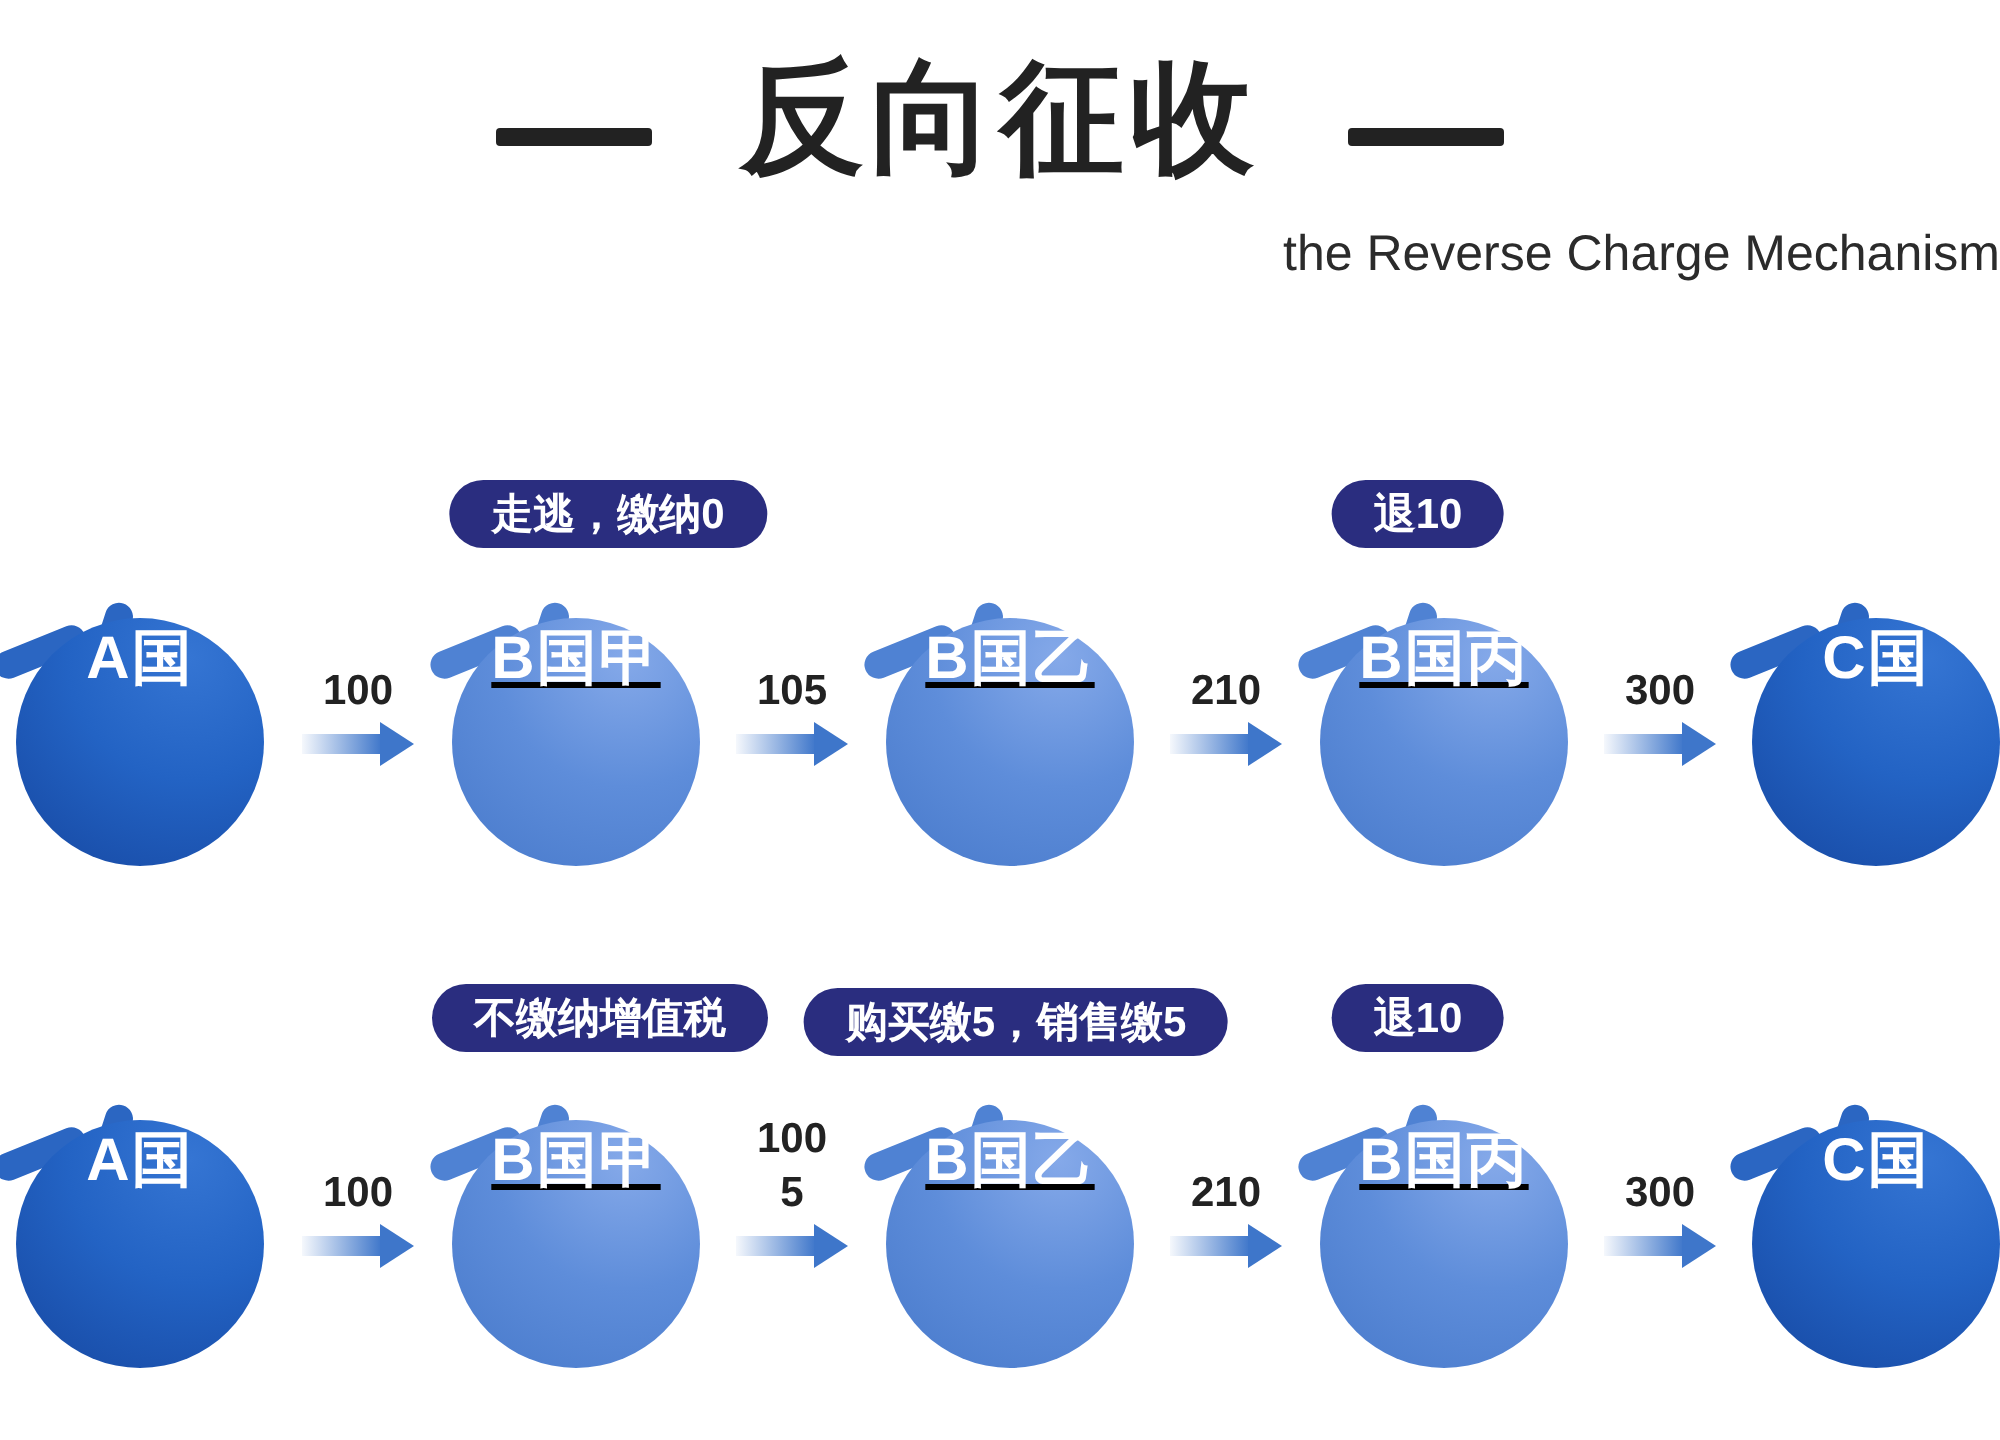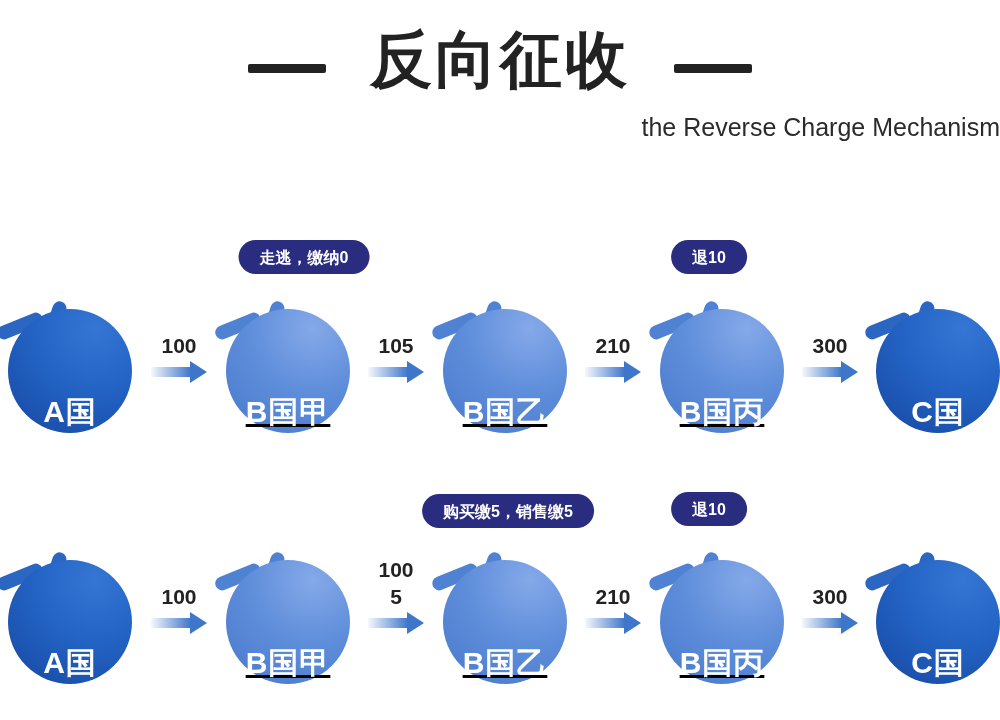--- a/index.html
+++ b/index.html
@@ -14,34 +14,34 @@
     color:var(--ink,#222);letter-spacing:3px;}
   .dash{width:78px;height:9px;border-radius:2px;background:var(--ink,#222);
     position:relative;top:8px;}
   .subtitle{position:absolute;top:113px;left:0;width:100%;text-align:right;
     font-size:25px;color:var(--ink2,#2b2b2b);}
   
   #flow-root{position:absolute;inset:0;}
   .flow-row{position:absolute;inset:0;}
   .bubble{position:absolute;width:124px;height:124px;}
   .bubble-body{position:absolute;inset:0;border-radius:50%;z-index:1;
-    display:flex;align-items:flex-end;justify-content:center;}
+    display:flex;align-items:flex-start;justify-content:center;}
   .bubble.dark .bubble-body{
     background:radial-gradient(130% 130% at 70% 16%, #3575d3 0%, #2363c4 38%, #123e95 100%);}
   .bubble.light .bubble-body{
     background:radial-gradient(130% 130% at 70% 16%, #85a9e9 0%, #5e8dda 40%, #3f72c5 100%);text-decoration:underline;}
   .bubble-label{color:#fff;font-size:30px;font-weight:700;letter-spacing:1px;}
   .ear{position:absolute;z-index:0;}
   .ear-long{width:48px;height:14px;border-radius:8px;left:-12px;top:10px;transform:rotate(-22deg);}
   .ear-short{width:14px;height:30px;border-radius:7px;left:42px;top:-8px;transform:rotate(18deg);}
   .bubble.dark .ear{background:#2b66c2;}
   .bubble.light .ear{background:#4f82d3;}
   .badge{position:absolute;transform:translateX(-50%);height:34px;line-height:35px;
     padding:0 21px;border-radius:17px;background:var(--badge,#2a2d7f);color:#fff;
-    font-size:16px;font-weight:700;white-space:nowrap;}
+    font-size:21px;font-weight:700;white-space:nowrap;}
   .amount{position:absolute;transform:translateX(-50%);text-align:center;
     font-size:21px;font-weight:700;color:var(--ink,#1c1c1c);line-height:27px;}
   .amount span{display:block;}
   .arrow-svg{position:absolute;}
 </style>
 </head>
 <body>
 
 <div class="canvas">
   <div class="title-row">
@@ -224,17 +224,18 @@
               <stop offset="0" stop-color="#3e76ca" stop-opacity="0.05"></stop>
               <stop offset="1" stop-color="#3e76ca"></stop>
             </linearGradient>
           </defs>
           <rect x="0" y="7" width="40" height="10" fill="url(#ag-1-3)"></rect>
           <polygon points="39,1 56,12 39,23" fill="#3e76ca"></polygon>
         </svg>
         <div class="amount" style="left: 830px; top: 583px;">
           <span>300</span>
         </div>
+        <div class="badge" style="left: 300px; top: 492px;">不缴纳增值税</div>
         <div class="badge" style="left: 508px; top: 494px;">购买缴5，销售缴5</div>
         <div class="badge" style="left: 709px; top: 492px;">退10</div>
       </div>
     </div>
 </div>
 
 </body></html>

